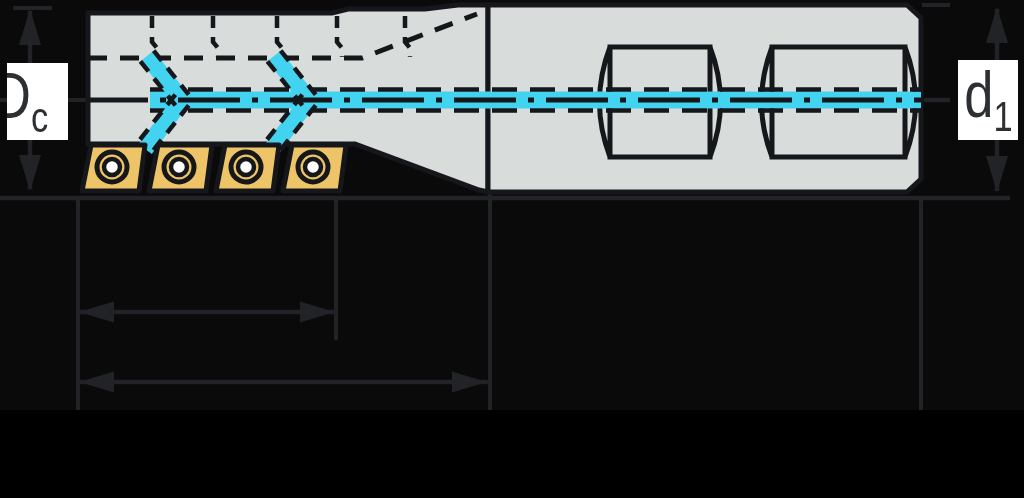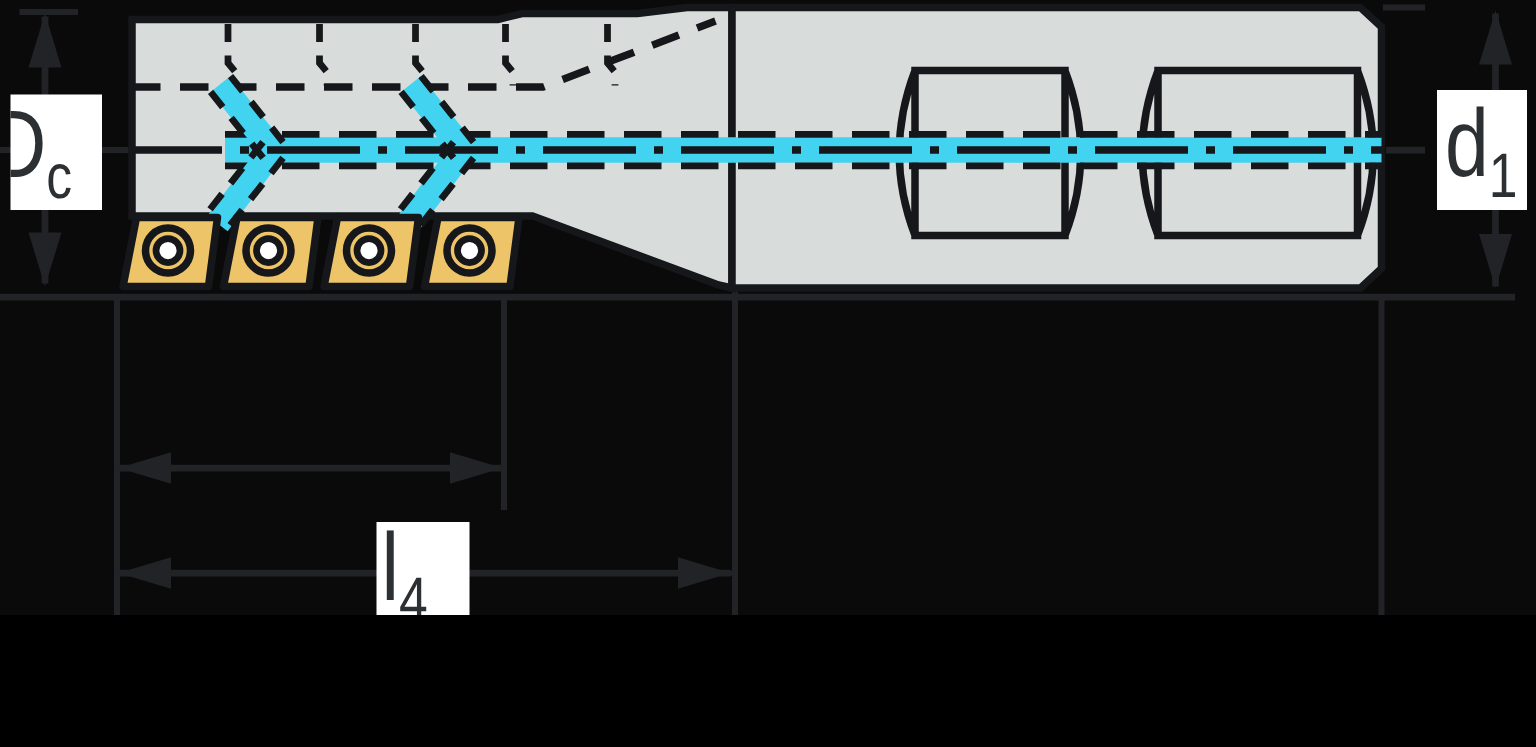--- a/index.html
+++ b/index.html
@@ -21,21 +21,21 @@
   .cyan-ln{stroke:var(--coolant-cyan,#41d3ef);fill:none;}
   .insert-fill{fill:var(--insert-yellow,#eec468);stroke:var(--outline,#15171a);stroke-width:5;stroke-linejoin:round;}
   .screw-outer{fill:none;stroke:var(--outline,#15171a);stroke-width:5;}
   .screw-inner{fill:var(--label-bg,#ffffff);stroke:var(--outline,#15171a);stroke-width:4.5;}
 
   
   .lbl{
     position:absolute;
     background:var(--label-bg,#ffffff);
     color:var(--label-text,#2d3033);
-    display:flex;align-items:center;justify-content:flex-start;
+    display:flex;align-items:center;justify-content:center;
     line-height:1;
     white-space:nowrap;
   }
   .lbl .wrap{display:inline-block;transform:scaleX(0.82);transform-origin:center center;}
   .lbl .main{font-size:64px;}
   .lbl .sub{font-size:42px;vertical-align:-14px;}
   .lbl-dc{left:7px;top:63px;width:61px;height:77px;overflow:hidden;justify-content:flex-start;}
   .lbl-dc .wrap{margin-left:-14px;transform-origin:left center;}
   .lbl-d1{left:958px;top:60px;width:60px;height:80px;}
   .lbl-lc{left:168px;top:278px;width:77px;height:70px;}
@@ -157,16 +157,13 @@
       </g>
     </g>
   </svg>
 
   <div class="lbl lbl-dc">
     <span class="wrap"><span class="main">D</span><span class="sub">c</span></span>
   </div>
   <div class="lbl lbl-d1">
     <span class="wrap"><span class="main">d</span><span class="sub">1</span></span>
   </div>
-  <div class="lbl lbl-l4">
-    <span class="wrap"><span class="main">l</span><span class="sub">4</span></span>
-  </div>
 </div>
 
 </body></html>

